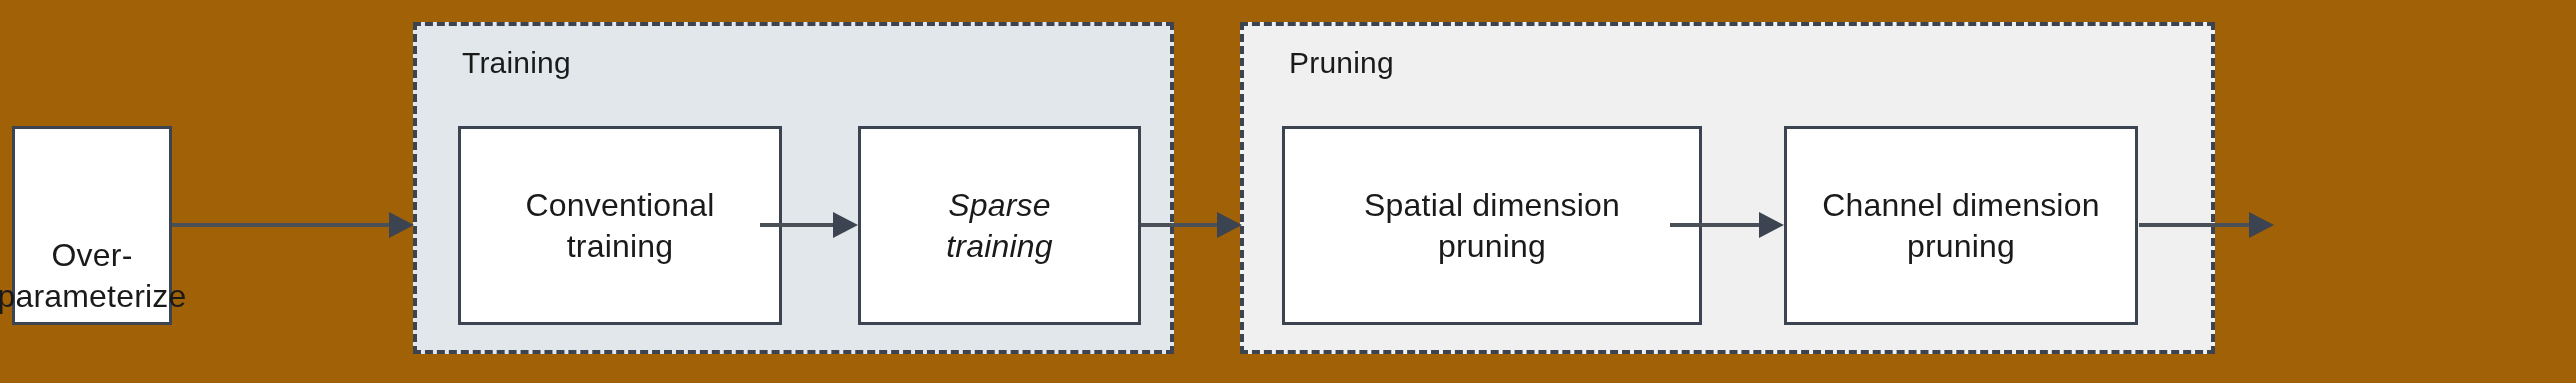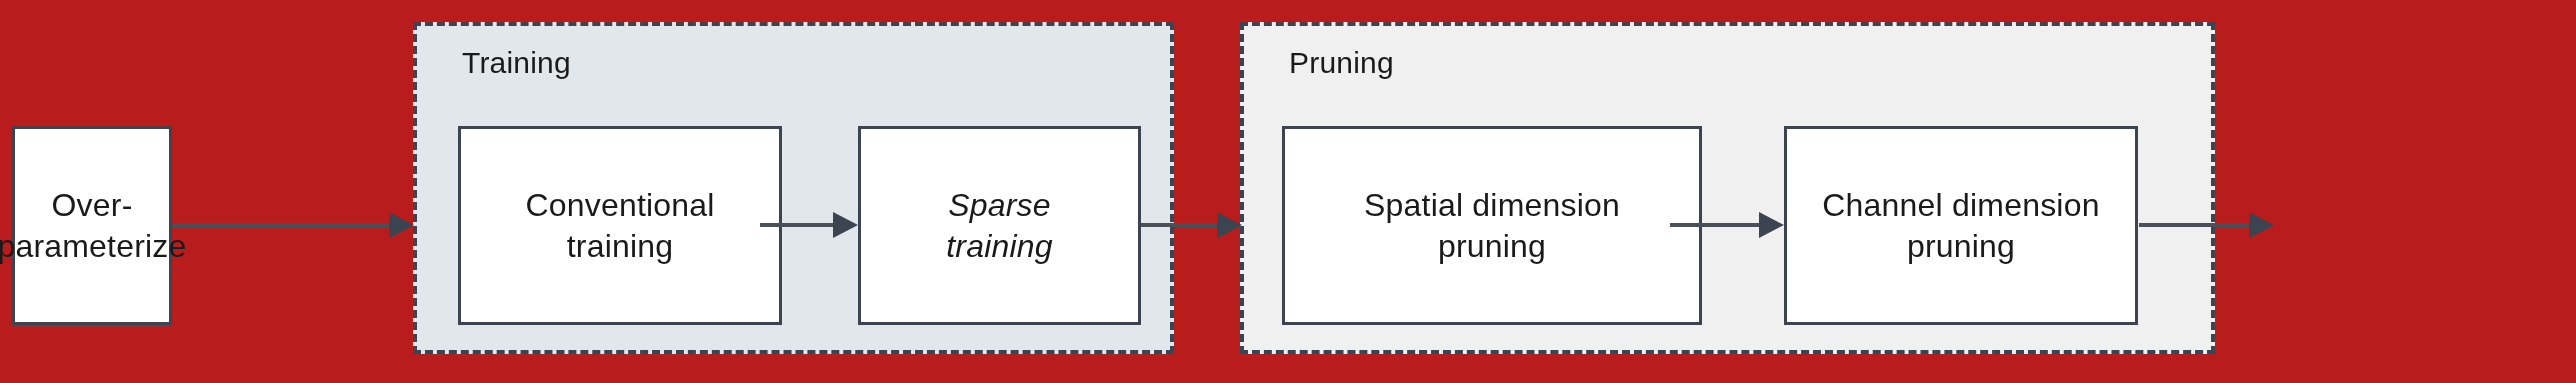--- a/index.html
+++ b/index.html
@@ -7,21 +7,21 @@
     padding: 0;
     background: #ffffff;
   }
   body {
     font-family: "Liberation Sans", sans-serif;
   }
   #canvas {
     position: relative;
     width: 2576px;
     height: 383px;
-    background: #b91c1c;
+    background: #a16207;
     overflow: hidden;
   }
 
   
   .node {
     position: absolute;
     box-sizing: border-box;
     background: #ffffff;
     border: 3.2px solid #3b4450;
     display: flex;
@@ -83,21 +83,21 @@
 <div id="canvas">
 
   <div class="group" id="group-training" style="left:413px; top:21.5px; width:761px; height:332px; background:#e1e7ea;">
     <span class="group-title">Training</span>
   </div>
 
   <div class="group" id="group-pruning" style="left:1240px; top:21.5px; width:975px; height:332px; background:#f0f0f0;">
     <span class="group-title">Pruning</span>
   </div>
 
-  <div class="node" style="left:12px; top:126px; width:160px; height:199px;">
+  <div class="node" style="left:12px; top:126px; width:160px; height:199px;align-items:flex-end;">
     <span class="node-label">Over-
 parameterize</span>
   </div>
 
   <div class="node" style="left:458px; top:126px; width:324px; height:199px;">
     <span class="node-label">Conventional
 training</span>
   </div>
 
   <div class="node" style="left:858px; top:126px; width:283px; height:199px;font-style:italic;">

